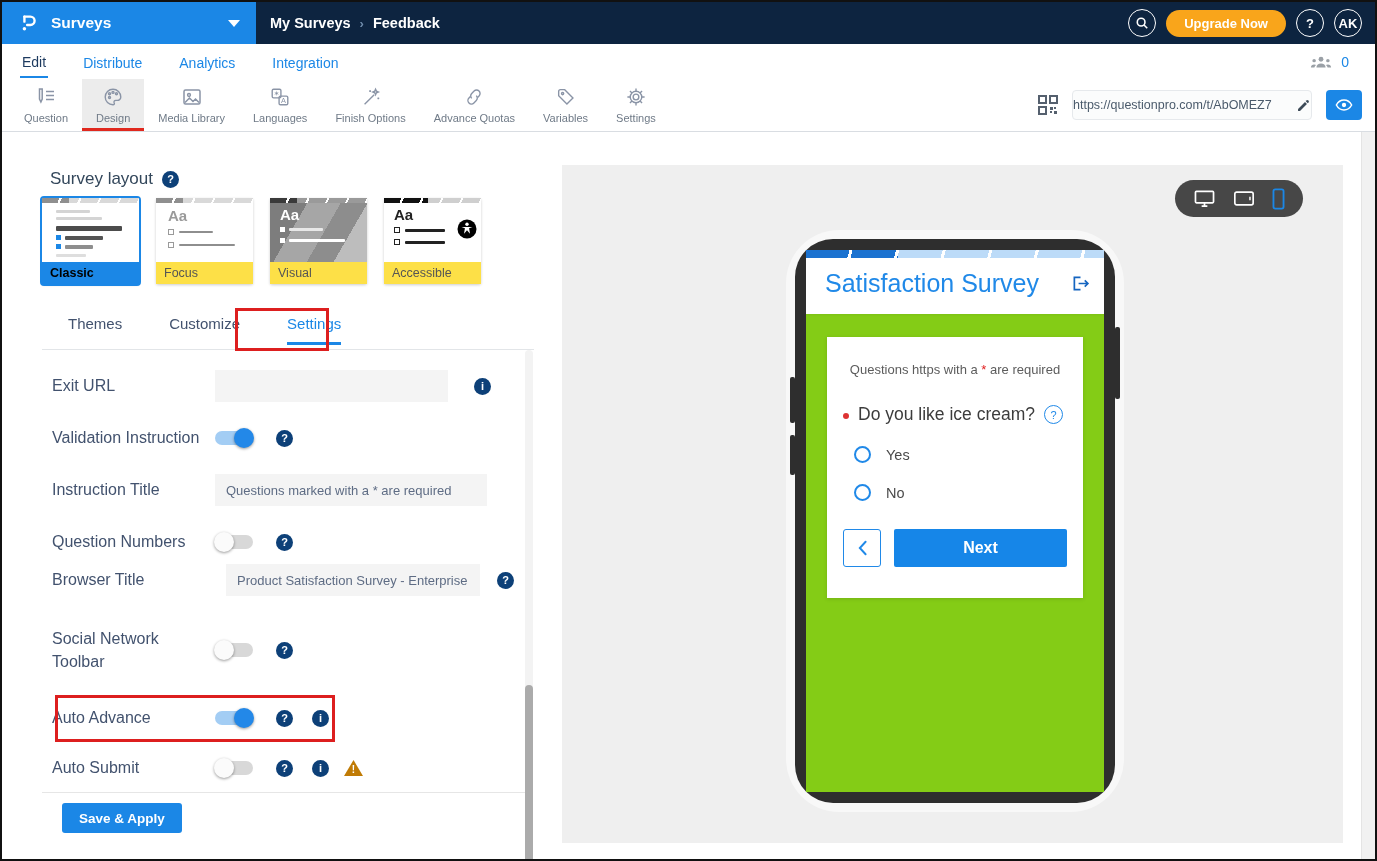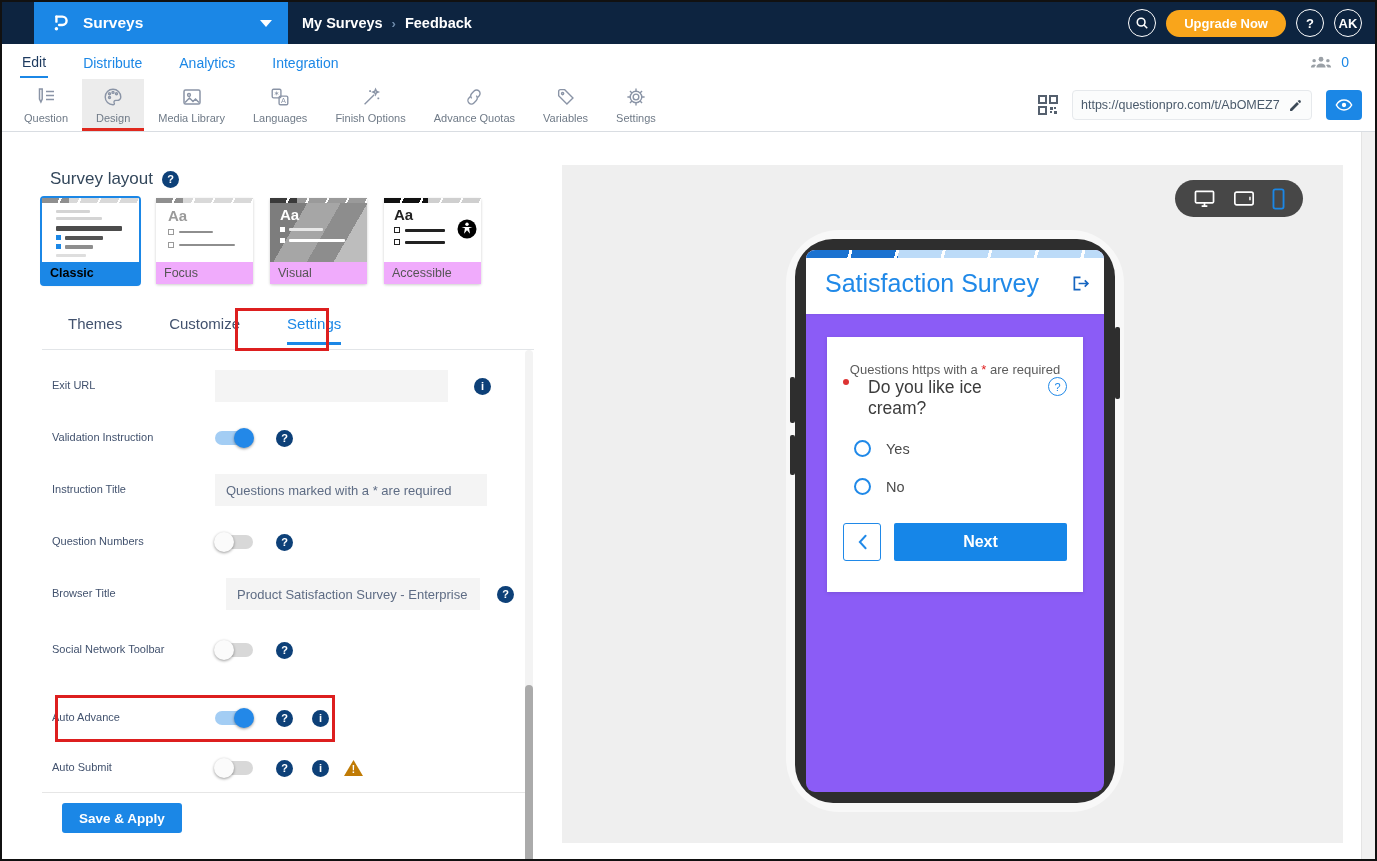--- a/index.html
+++ b/index.html
@@ -2,21 +2,21 @@
 <html><head>
 <meta charset="utf-8">
 <style>
   * { margin:0; padding:0; box-sizing:border-box; }
   html,body { width:1377px; height:861px; }
   body { font-family:"Liberation Sans", sans-serif; background:#fff; }
   .screen { position:relative; width:1377px; height:861px; border:2px solid #111; background:#fff; overflow:hidden; }
 
   
   .topnav { position:absolute; left:0; top:0; right:0; height:42px; background:#0d2440; display:flex; align-items:stretch; }
-  .logo-block { width:254px; background:#1b87e6; display:flex; align-items:center; gap:11px; padding:0 16px; cursor:pointer;margin-left:32px; }
+  .logo-block { width:254px; background:#1b87e6; display:flex; align-items:center; gap:11px; padding:0 16px; cursor:pointer; }
   .logo-block svg { flex:0 0 auto; }
   .app-label { color:#fff; font-weight:bold; font-size:15.5px; }
   .caret-down { margin-left:auto; width:0; height:0; border-left:6px solid transparent; border-right:6px solid transparent; border-top:7px solid #fff; }
   .breadcrumb { display:flex; align-items:center; gap:9px; padding-left:14px; color:#fff; font-size:14.5px; font-weight:bold; }
   .crumb-sep { color:#6f8cab; font-weight:bold; font-size:13px; }
   .topnav-right { margin-left:auto; display:flex; align-items:center; gap:10px; padding-right:13px; }
   .circle-btn { width:28px; height:28px; border:1.6px solid #fff; border-radius:50%; color:#fff; display:flex; align-items:center; justify-content:center; font-size:13px; font-weight:bold; cursor:pointer; background:transparent; }
   .upgrade-btn { background:#f9a51b; color:#fff; border:none; border-radius:14px; height:27px; padding:0 18px; font-size:13px; font-weight:bold; cursor:pointer; }
 
   
@@ -25,54 +25,54 @@
   .subnav .navlink.active { color:#1d3a5f; border-bottom:2px solid #1b87e6; }
   .subnav-right { margin-left:auto; display:flex; align-items:center; gap:9px; padding-right:8px; }
   .collab-count { color:#1b87e6; font-size:14px; }
 
   
   .toolbar { position:absolute; top:77px; left:0; right:0; height:53px; background:#fff; border-bottom:1px solid #d9dde2; display:flex; align-items:stretch; padding-left:8px; }
   .tool-item { display:flex; flex-direction:column; align-items:center; justify-content:center; gap:4px; padding:4px 14px 2px; color:#6f7a87; font-size:11px; cursor:pointer; border-bottom:3px solid transparent; }
   .tool-item svg { stroke:#8a94a6; fill:none; stroke-width:1.5; }
   .tool-item.active { background:#ececec; border-bottom:3px solid #e0281e; }
   .toolbar-right { margin-left:auto; display:flex; align-items:center; gap:14px; padding-right:13px; }
-  .url-box { width:240px; height:30px; background:#fbfcfc; border:1px solid #e6e9ec; border-radius:4px; display:flex; align-items:center; padding:0 8px; gap:6px; }
+  .url-box { width:240px; height:30px; background:#fbfcfc; border:1px solid #e6e9ec; border-radius:4px; display:flex; align-items:center; padding:0 0; gap:6px; }
   .url-text { flex:1; font-size:12.5px; color:#4a5a6b; white-space:nowrap; overflow:hidden; }
   .eye-btn { width:36px; height:30px; background:#1b87e6; border:none; border-radius:4px; display:flex; align-items:center; justify-content:center; cursor:pointer; }
 
   
   .main { position:absolute; top:130px; left:0; right:0; bottom:0; background:#fff; }
   .page-scrollbar { position:absolute; top:0; bottom:0; right:0; width:14px; background:#f1f1f1; border-left:1px solid #e4e4e4; }
 
   .section-title { position:absolute; left:48px; top:37px; display:flex; align-items:center; gap:9px; font-size:17px; color:#33475b; }
   .badge { width:17px; height:17px; border-radius:50%; background:#0d4078; color:#fff; font-size:11px; font-weight:bold; display:inline-flex; align-items:center; justify-content:center; flex:0 0 auto; cursor:pointer; }
 
   .layout-cards { position:absolute; left:40px; top:66px; display:flex; gap:17px; }
   .lcard { width:97px; cursor:pointer; box-shadow:0 1px 3px rgba(0,0,0,.2); border-radius:2px; background:#e9e9e9; }
   .lcard .thumb { height:64px; background:#fff; position:relative; overflow:hidden; }
   .lcard .thumb .strip { height:5px; background:linear-gradient(90deg,#8f8f8f 0 28%,#d9d9d9 28% 100%); position:relative; }
   .lcard .thumb .strip::after { content:""; position:absolute; inset:0; background:repeating-linear-gradient(115deg,transparent 0 16px,#fff 16px 18px); }
-  .lcard .lbl { height:22px; display:flex; align-items:center; padding-left:8px; font-size:12.5px; color:#555; background:#f0abfc; }
+  .lcard .lbl { height:22px; display:flex; align-items:center; padding-left:8px; font-size:12.5px; color:#555; background:#fde047; }
   .lcard.selected { outline:2px solid #1b87e6; outline-offset:0; }
   .lcard.selected .lbl { background:#1b87e6; color:#000000; font-weight:bold; }
   .ln { border-radius:1px; }
   .thumb-aa { font-weight:bold; font-size:15px; color:#9a9a9a; }
   .thumb.visual-bg { background:linear-gradient(120deg,#7d7d7d 0 30%,#a6a6a6 30% 55%,#8d8d8d 55% 75%,#bdbdbd 75%); }
 
   .design-tabs { position:absolute; left:66px; top:183px; display:flex; gap:47px; font-size:15px; color:#42526e; }
   .dtab { cursor:pointer; padding-bottom:10px; }
   .dtab.active { color:#1b87e6; border-bottom:3px solid #1b87e6; }
   .tabs-divider { position:absolute; left:40px; top:217px; width:492px; height:1px; background:#e2e5e8; }
 
   .anno { position:absolute; border:3px solid #dd1f1f; pointer-events:none; }
   .anno-settings { left:233px; top:176px; width:94px; height:43px; }
   .anno-advance { left:53px; top:563px; width:280px; height:47px; }
 
   .frow { position:absolute; left:50px; display:flex; align-items:center; height:32px; }
-  .flabel { width:163px; font-size:11px; color:#42526e; line-height:1.45; }
+  .flabel { width:163px; font-size:16px; color:#42526e; line-height:1.45; }
   .setting-input { height:32px; background:#f4f4f4; border:none; outline:none; font-size:13px; color:#5e6c84; padding:0 11px; font-family:"Liberation Sans",sans-serif; }
   .toggle { position:relative; width:38px; height:14px; border-radius:7px; background:#d8d8d8; cursor:pointer; flex:0 0 auto; }
   .toggle .knob { position:absolute; top:-3px; left:-1px; width:20px; height:20px; border-radius:50%; background:#fbfbfb; box-shadow:0 1px 3px rgba(0,0,0,.4); }
   .toggle.on { background:#a3cdf4; }
   .toggle.on .knob { left:auto; right:-1px; background:#2388e8; }
   .warn-tri { position:relative; width:19px; height:16px; background:#c07b05; clip-path:polygon(50% 0,100% 100%,0 100%); display:flex; align-items:flex-end; justify-content:center; color:#fff; font-size:10px; font-weight:bold; line-height:1.3; cursor:pointer; }
   .form-divider { position:absolute; left:40px; top:660px; width:490px; height:1px; background:#e6e6e6; }
   .save-btn { position:absolute; left:60px; top:671px; height:30px; padding:0 17px; background:#1b87e6; color:#fff; border:none; border-radius:3px; font-size:13.5px; font-weight:bold; cursor:pointer; font-family:"Liberation Sans",sans-serif; }
 
   .panel-scroll { position:absolute; left:523px; top:218px; width:8px; height:572px; background:#f3f3f3; border-radius:4px; }
@@ -82,31 +82,31 @@
   .preview { position:absolute; left:560px; top:33px; width:781px; height:678px; background:#efefef; }
   .device-pill { position:absolute; right:40px; top:15px; width:128px; height:37px; background:#474747; border-radius:19px; display:flex; align-items:center; justify-content:center; gap:17px; }
   .device-pill .dev { display:flex; cursor:pointer; }
 
   .phone-wrap { position:absolute; left:233px; top:74px; width:320px; height:564px; border-radius:44px; box-shadow:0 0 0 9px rgba(255,255,255,.55); }
   .phone-frame { width:100%; height:100%; background:#2e2e2e; border-radius:38px; padding:11px; }
   .phone-btn { position:absolute; background:#2e2e2e; border-radius:2px; }
   .pb-right { right:-5px; top:88px; width:5px; height:72px; }
   .pb-left1 { left:-5px; top:138px; width:5px; height:46px; }
   .pb-left2 { left:-5px; top:196px; width:5px; height:40px; }
-  .phone-screen { width:100%; height:100%; background:#8b5cf6; border-radius:9px; overflow:hidden; position:relative; }
+  .phone-screen { width:100%; height:100%; background:#84cc16; border-radius:0; overflow:hidden; position:relative; }
 
   .survey-header { background:#fff; padding-bottom:4px; box-shadow:0 1px 2px rgba(0,0,0,.06); }
   .pbar { height:8px; background:linear-gradient(90deg,#1b72d0 0 31%,#bcdbf8 31% 100%); position:relative; }
   .pbar::after { content:""; position:absolute; inset:0; background:repeating-linear-gradient(105deg,transparent 0 42px,#ffffff 42px 45px); }
   .title-row { display:flex; align-items:center; justify-content:space-between; padding:11px 14px 12px 19px; }
   .survey-title { font-size:25px; color:#2089e8; }
   .survey-card { margin:23px 21px 0; background:#fff; box-shadow:0 1px 4px rgba(0,0,0,.13); padding:25px 16px 31px; }
   .instr { font-size:13px; color:#5c5c5c; text-align:center; }
   .red { color:#e02020; }
-  .q-row { display:flex; align-items:flex-start; gap:19px; }
+  .q-row { margin-top:27px; display:flex; align-items:center; gap:9px; }
   .q-dot { width:6px; height:6px; border-radius:50%; background:#d33; flex:0 0 auto; margin-top:2px; }
   .q-text { font-size:17.5px; color:#3c3c3c; }
   .q-help { width:19px; height:19px; border-radius:50%; border:1.5px solid #2089e8; color:#2089e8; font-size:11px; display:inline-flex; align-items:center; justify-content:center; cursor:pointer; flex:0 0 auto; }
   .opt-row { display:flex; align-items:center; gap:15px; margin:21px 0 0 11px; cursor:pointer; }
   .radio { width:17px; height:17px; border-radius:50%; border:2px solid #2089e8; background:#fff; flex:0 0 auto; }
   .opt-label { font-size:14.5px; color:#4a4a4a; }
   .btn-row { display:flex; gap:13px; margin-top:28px; }
   .back-btn { width:38px; height:38px; border:1.5px solid #2089e8; background:#fff; border-radius:3px; display:flex; align-items:center; justify-content:center; cursor:pointer; }
   .next-btn { flex:1; height:38px; background:#1686e8; color:#fff; border:none; border-radius:2px; font-size:16px; font-weight:bold; cursor:pointer; font-family:"Liberation Sans",sans-serif; }
 </style>
@@ -396,21 +396,21 @@
     </div>
 
     <div class="frow" style="top:394px;">
       <span class="flabel">Question Numbers</span>
       <span class="toggle">
           <span class="knob"></span>
         </span>
       <span class="badge" style="margin-left:23px;">?</span>
     </div>
 
-    <div class="frow" style="top:446px;gap:11px;">
+    <div class="frow" style="top:432px;gap:11px;">
       <span class="flabel">Browser Title</span>
       <input class="setting-input" style="width: 254px;" value="Product Satisfaction Survey - Enterprise Sur">
       <span class="badge" style="margin-left:6px;">?</span>
     </div>
 
     <div class="frow" style="top:496px;height:44px;">
       <span class="flabel" style="width:163px;padding-right:30px;">Social Network Toolbar</span>
       <span class="toggle">
           <span class="knob"></span>
         </span>

